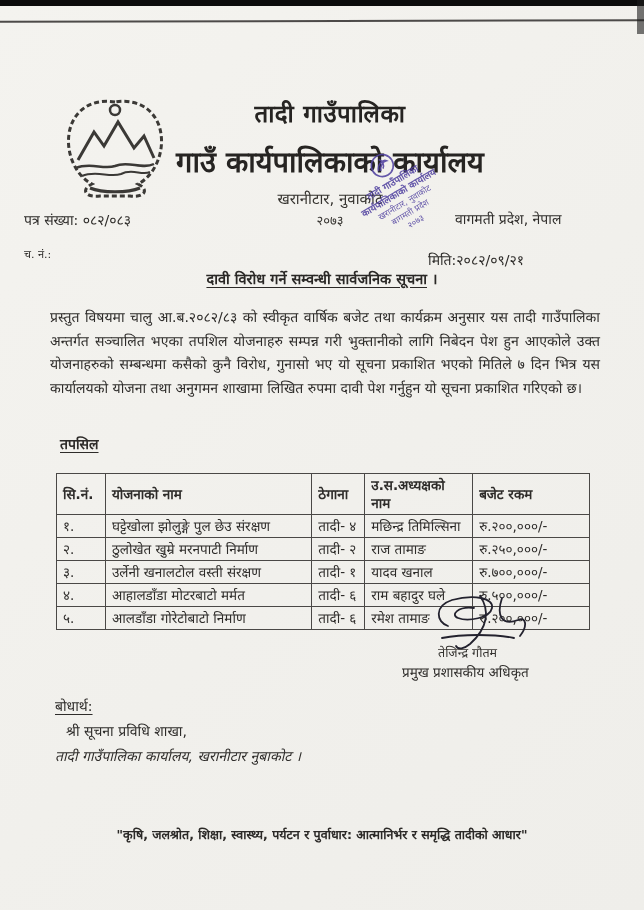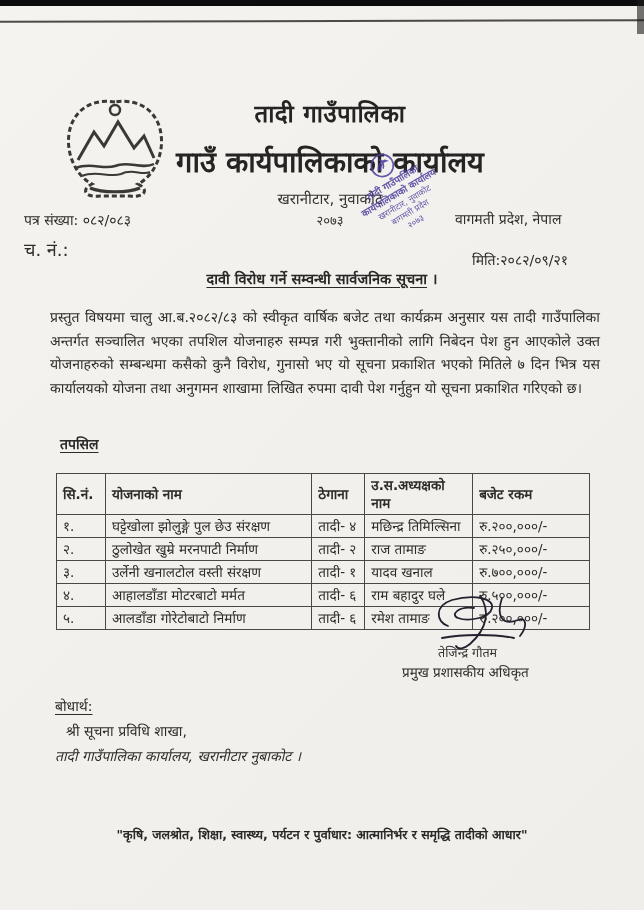--- a/index.html
+++ b/index.html
@@ -23,23 +23,23 @@
 
   .stamp {
     position:absolute; left:336px; top:146px; width:140px; height:118px;
     transform:rotate(-31deg); color:#5142a0; text-align:center; opacity:.88;
   }
   .stamp .s-emblem { display:block; margin:0 auto 1px auto; }
   .stamp .s-l { font-size:9.5px; line-height:12px; font-weight:600; white-space:nowrap; }
   .stamp .s-sm { font-size:8.5px; line-height:11px; }
 
   .meta-left { position:absolute; left:24px; top:210px; font-size:14px; }
-  .meta-ch { position:absolute; left:24px; top:237px; font-size:18px; }
+  .meta-ch { position:absolute; left:24px; top:246px; font-size:11px; }
   .meta-province { position:absolute; left:455px; top:209px; font-size:14px; }
-  .meta-date { position:absolute; left:472px; top:250px; font-size:14px; }
+  .meta-date { position:absolute; left:428px; top:250px; font-size:14px; }
 
   .subject { position:absolute; left:0; top:268px; width:644px; text-align:center; font-size:14.5px; font-weight:600; color:#2a2826; }
   .subject .u { text-decoration:underline; text-underline-offset:3px; }
 
   .body-par {
     position:absolute; left:50px; top:306px; width:550px;
     font-size:14px; line-height:23.5px; text-align:justify; color:#2e2c2a;
   }
 
   .tapasil { position:absolute; left:60px; top:434px; font-size:14px; font-weight:600; text-decoration:underline; text-underline-offset:3px; }

